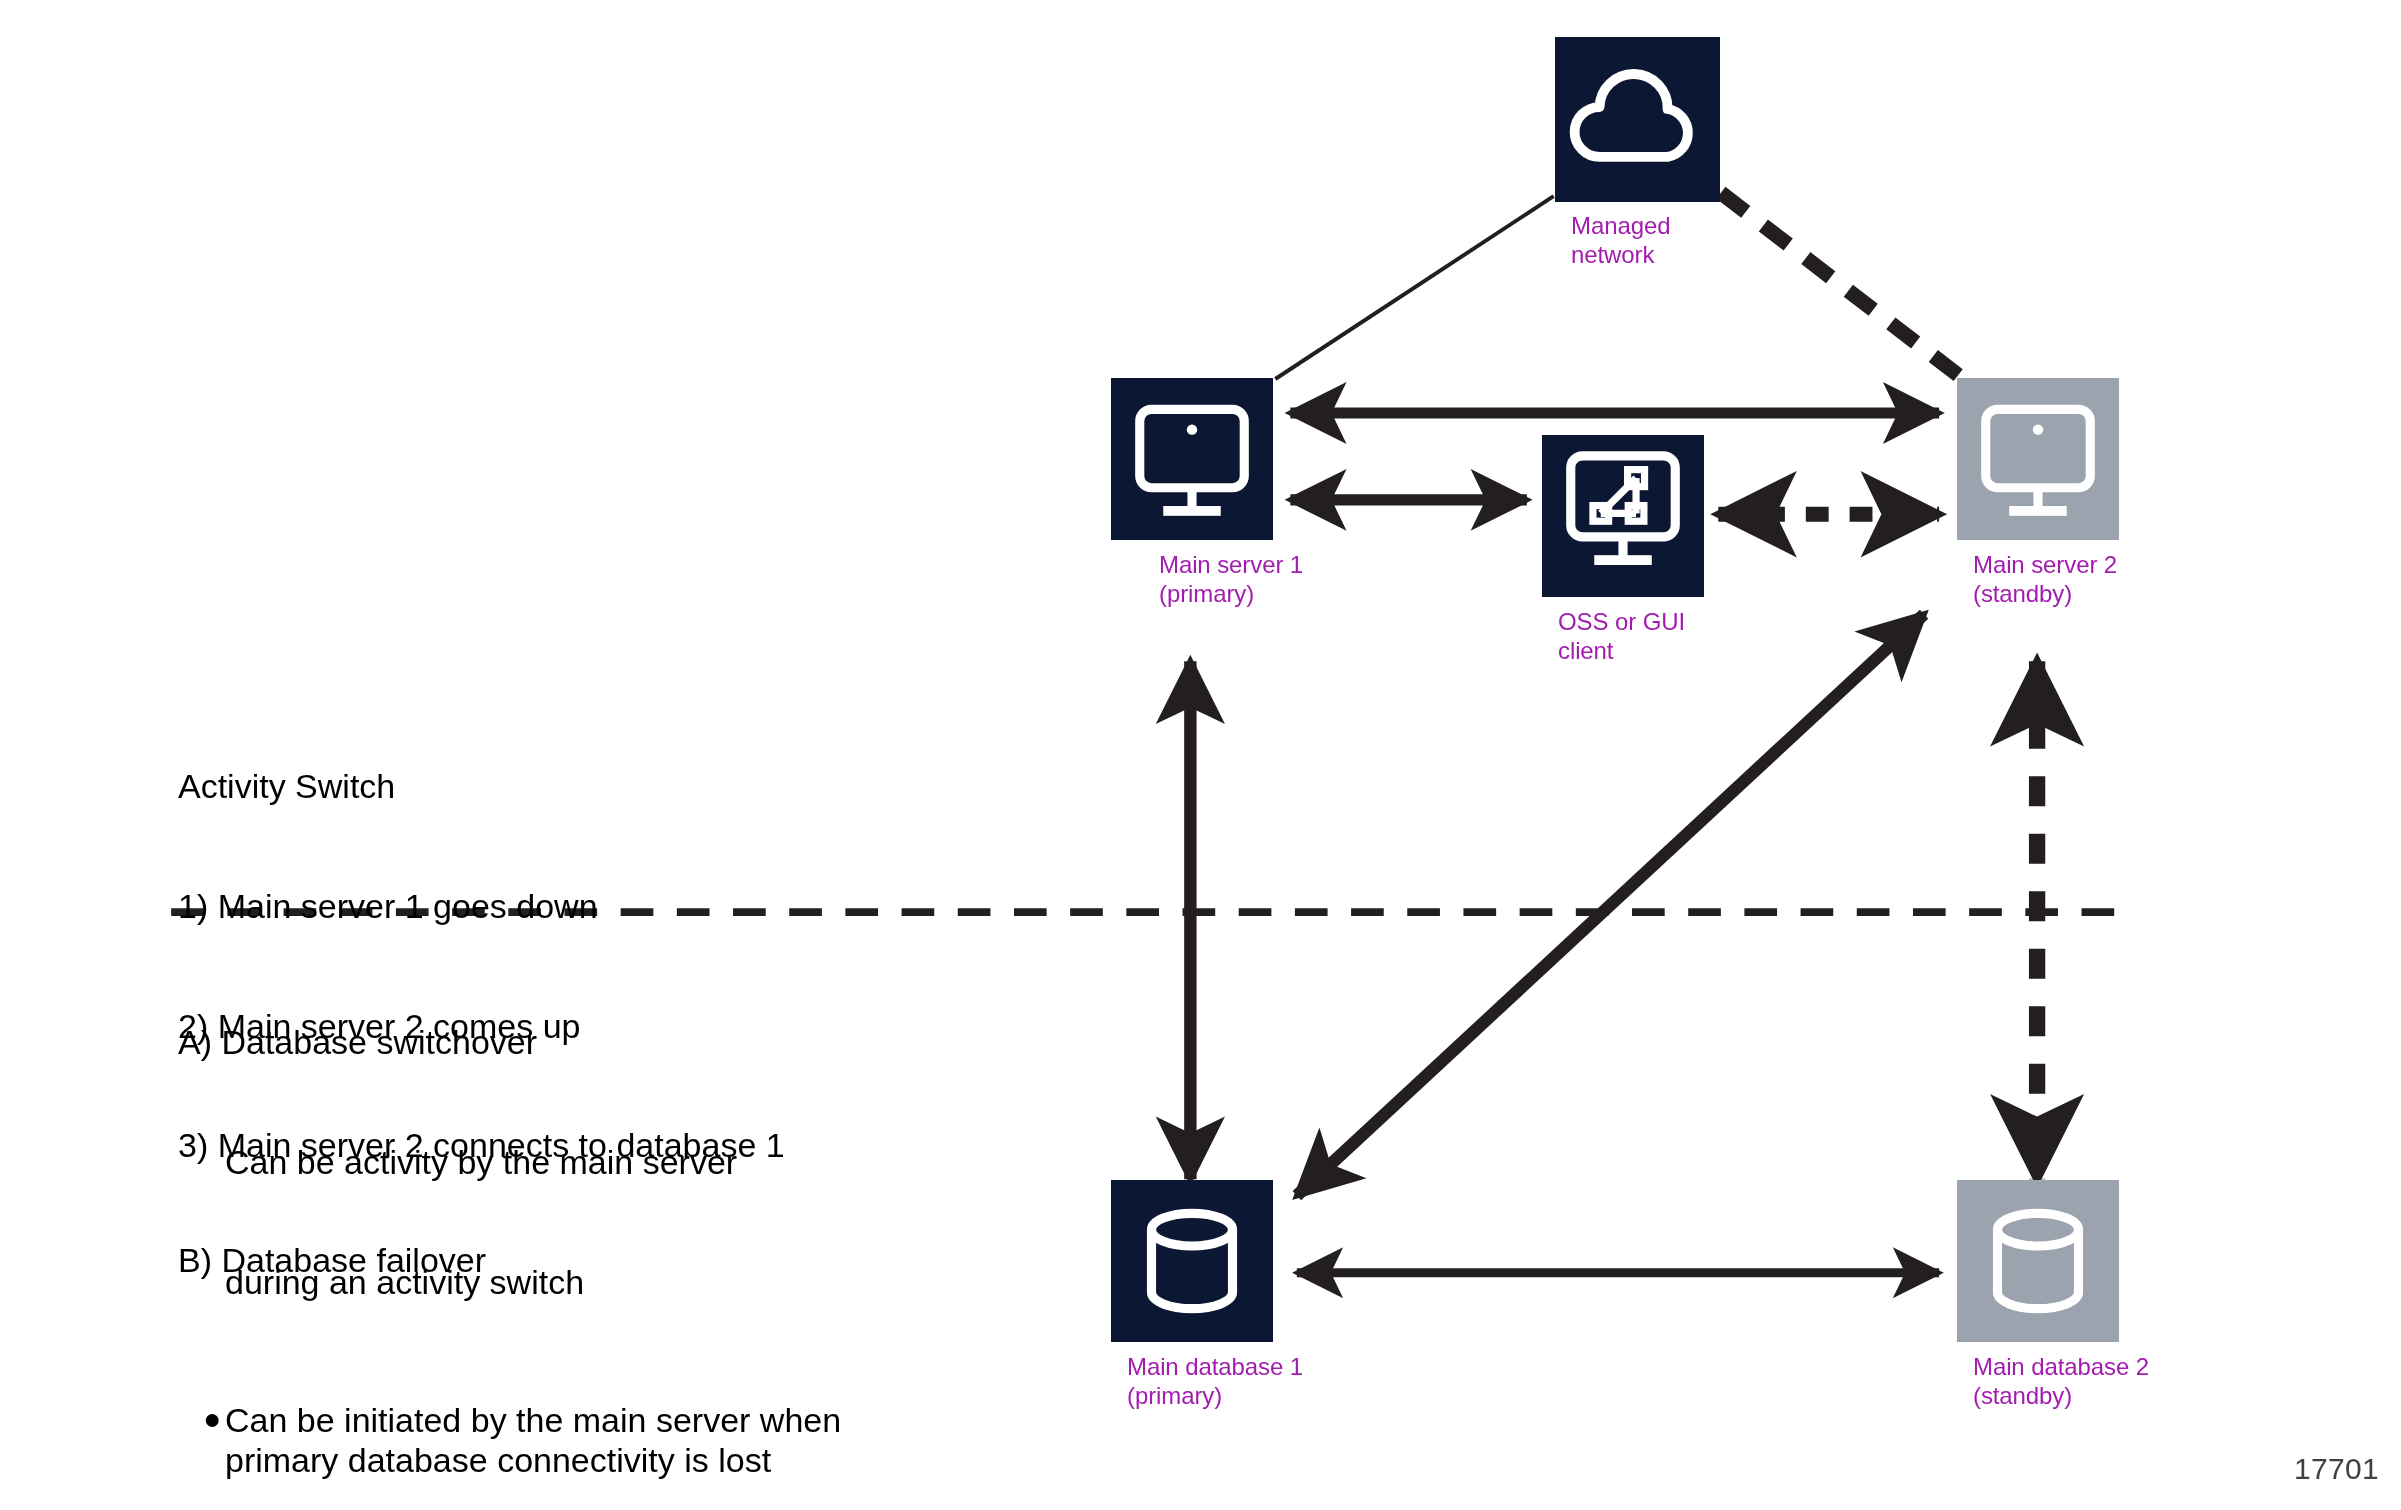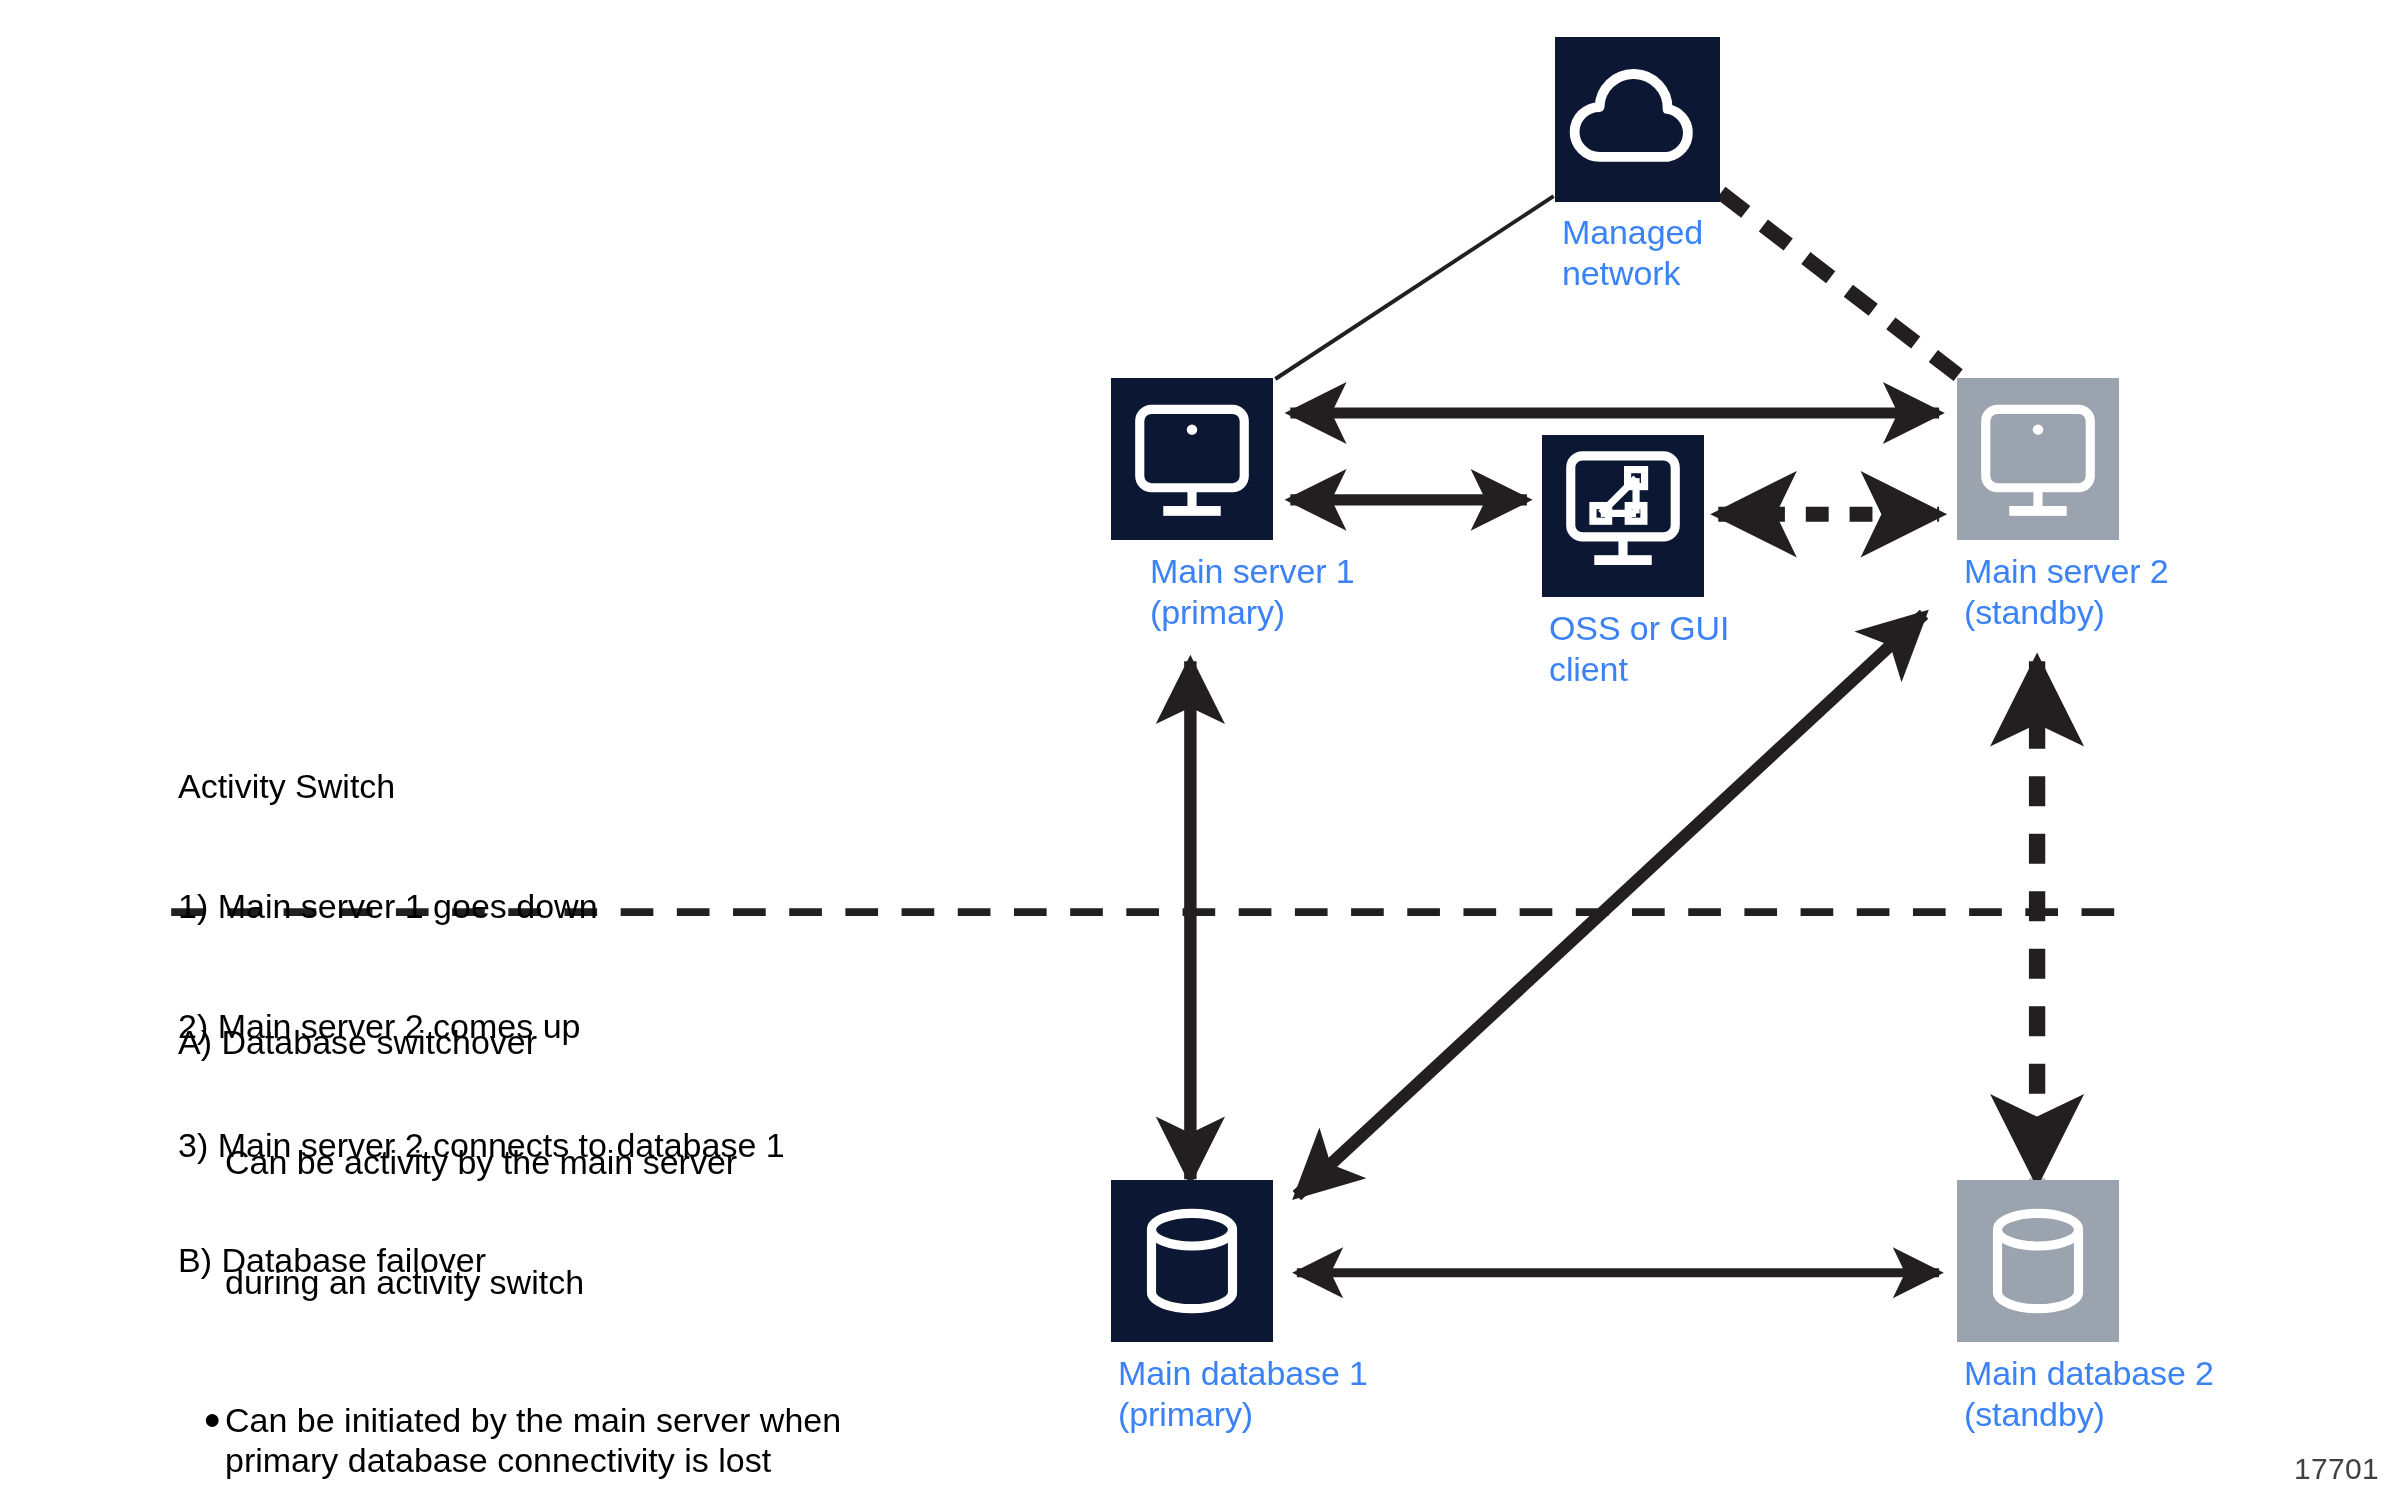--- a/index.html
+++ b/index.html
@@ -25,24 +25,24 @@
   .node {
     position: absolute;
   }
   .node-box {
     position: absolute;
     left: 0;
     top: 0;
   }
   .node-label {
     position: absolute;
-    left: 7px;
-    font-size: 34px;
+    left: 16px;
+    font-size: 24px;
     line-height: 1.20;
-    color: #3b82f6;
+    color: #a21caf;
     white-space: pre;
     letter-spacing: -0.1px;
   }
   .text-block {
     position: absolute;
     font-size: 34px;
     line-height: 1.175;
     color: #000000;
     white-space: pre;
   }

